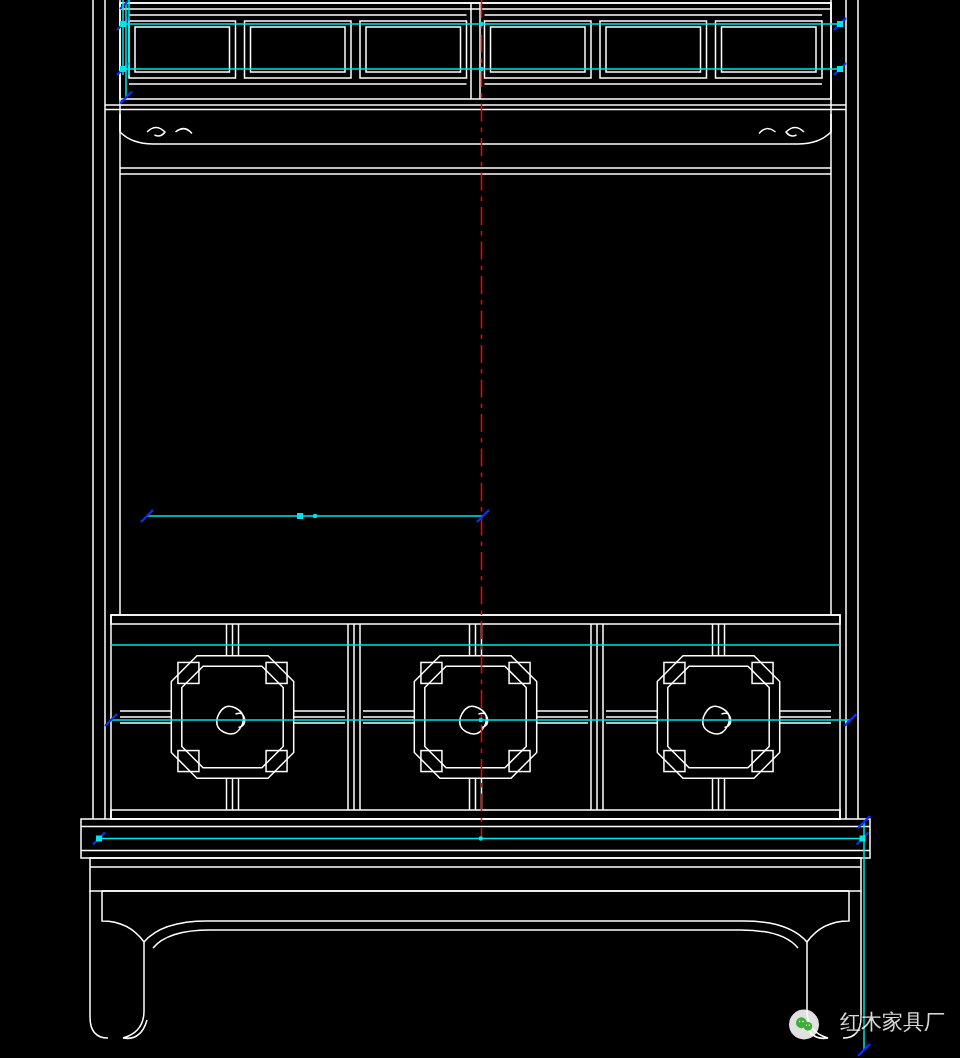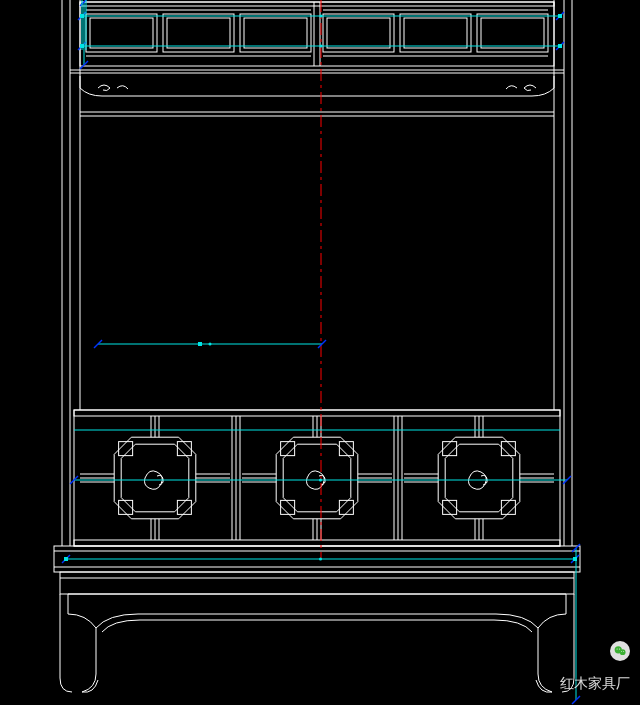--- a/index.html
+++ b/index.html
@@ -15,26 +15,25 @@
     position: relative;
     width: 640px;
     height: 705px;
   }
   svg { display: block; }
   .wm {
     position: absolute;
     right: 10px;
     bottom: 12px;
     display: flex;
-    align-items: flex-end;
+    align-items: flex-start;
     gap: 14px;
     color: rgba(255,255,255,0.85);
     font-size: 14px;
     text-shadow: 0 0 3px rgba(0,0,0,0.9);
-    flex-direction: column;
   }
   .wm-icon {
     width: 20px; height: 20px;
     border-radius: 10px;
     background: rgba(255,255,255,0.88);
     display: flex;
     align-items: center;
     justify-content: center;
   }
   .wm-icon svg { width: 14px; height: 14px; }

